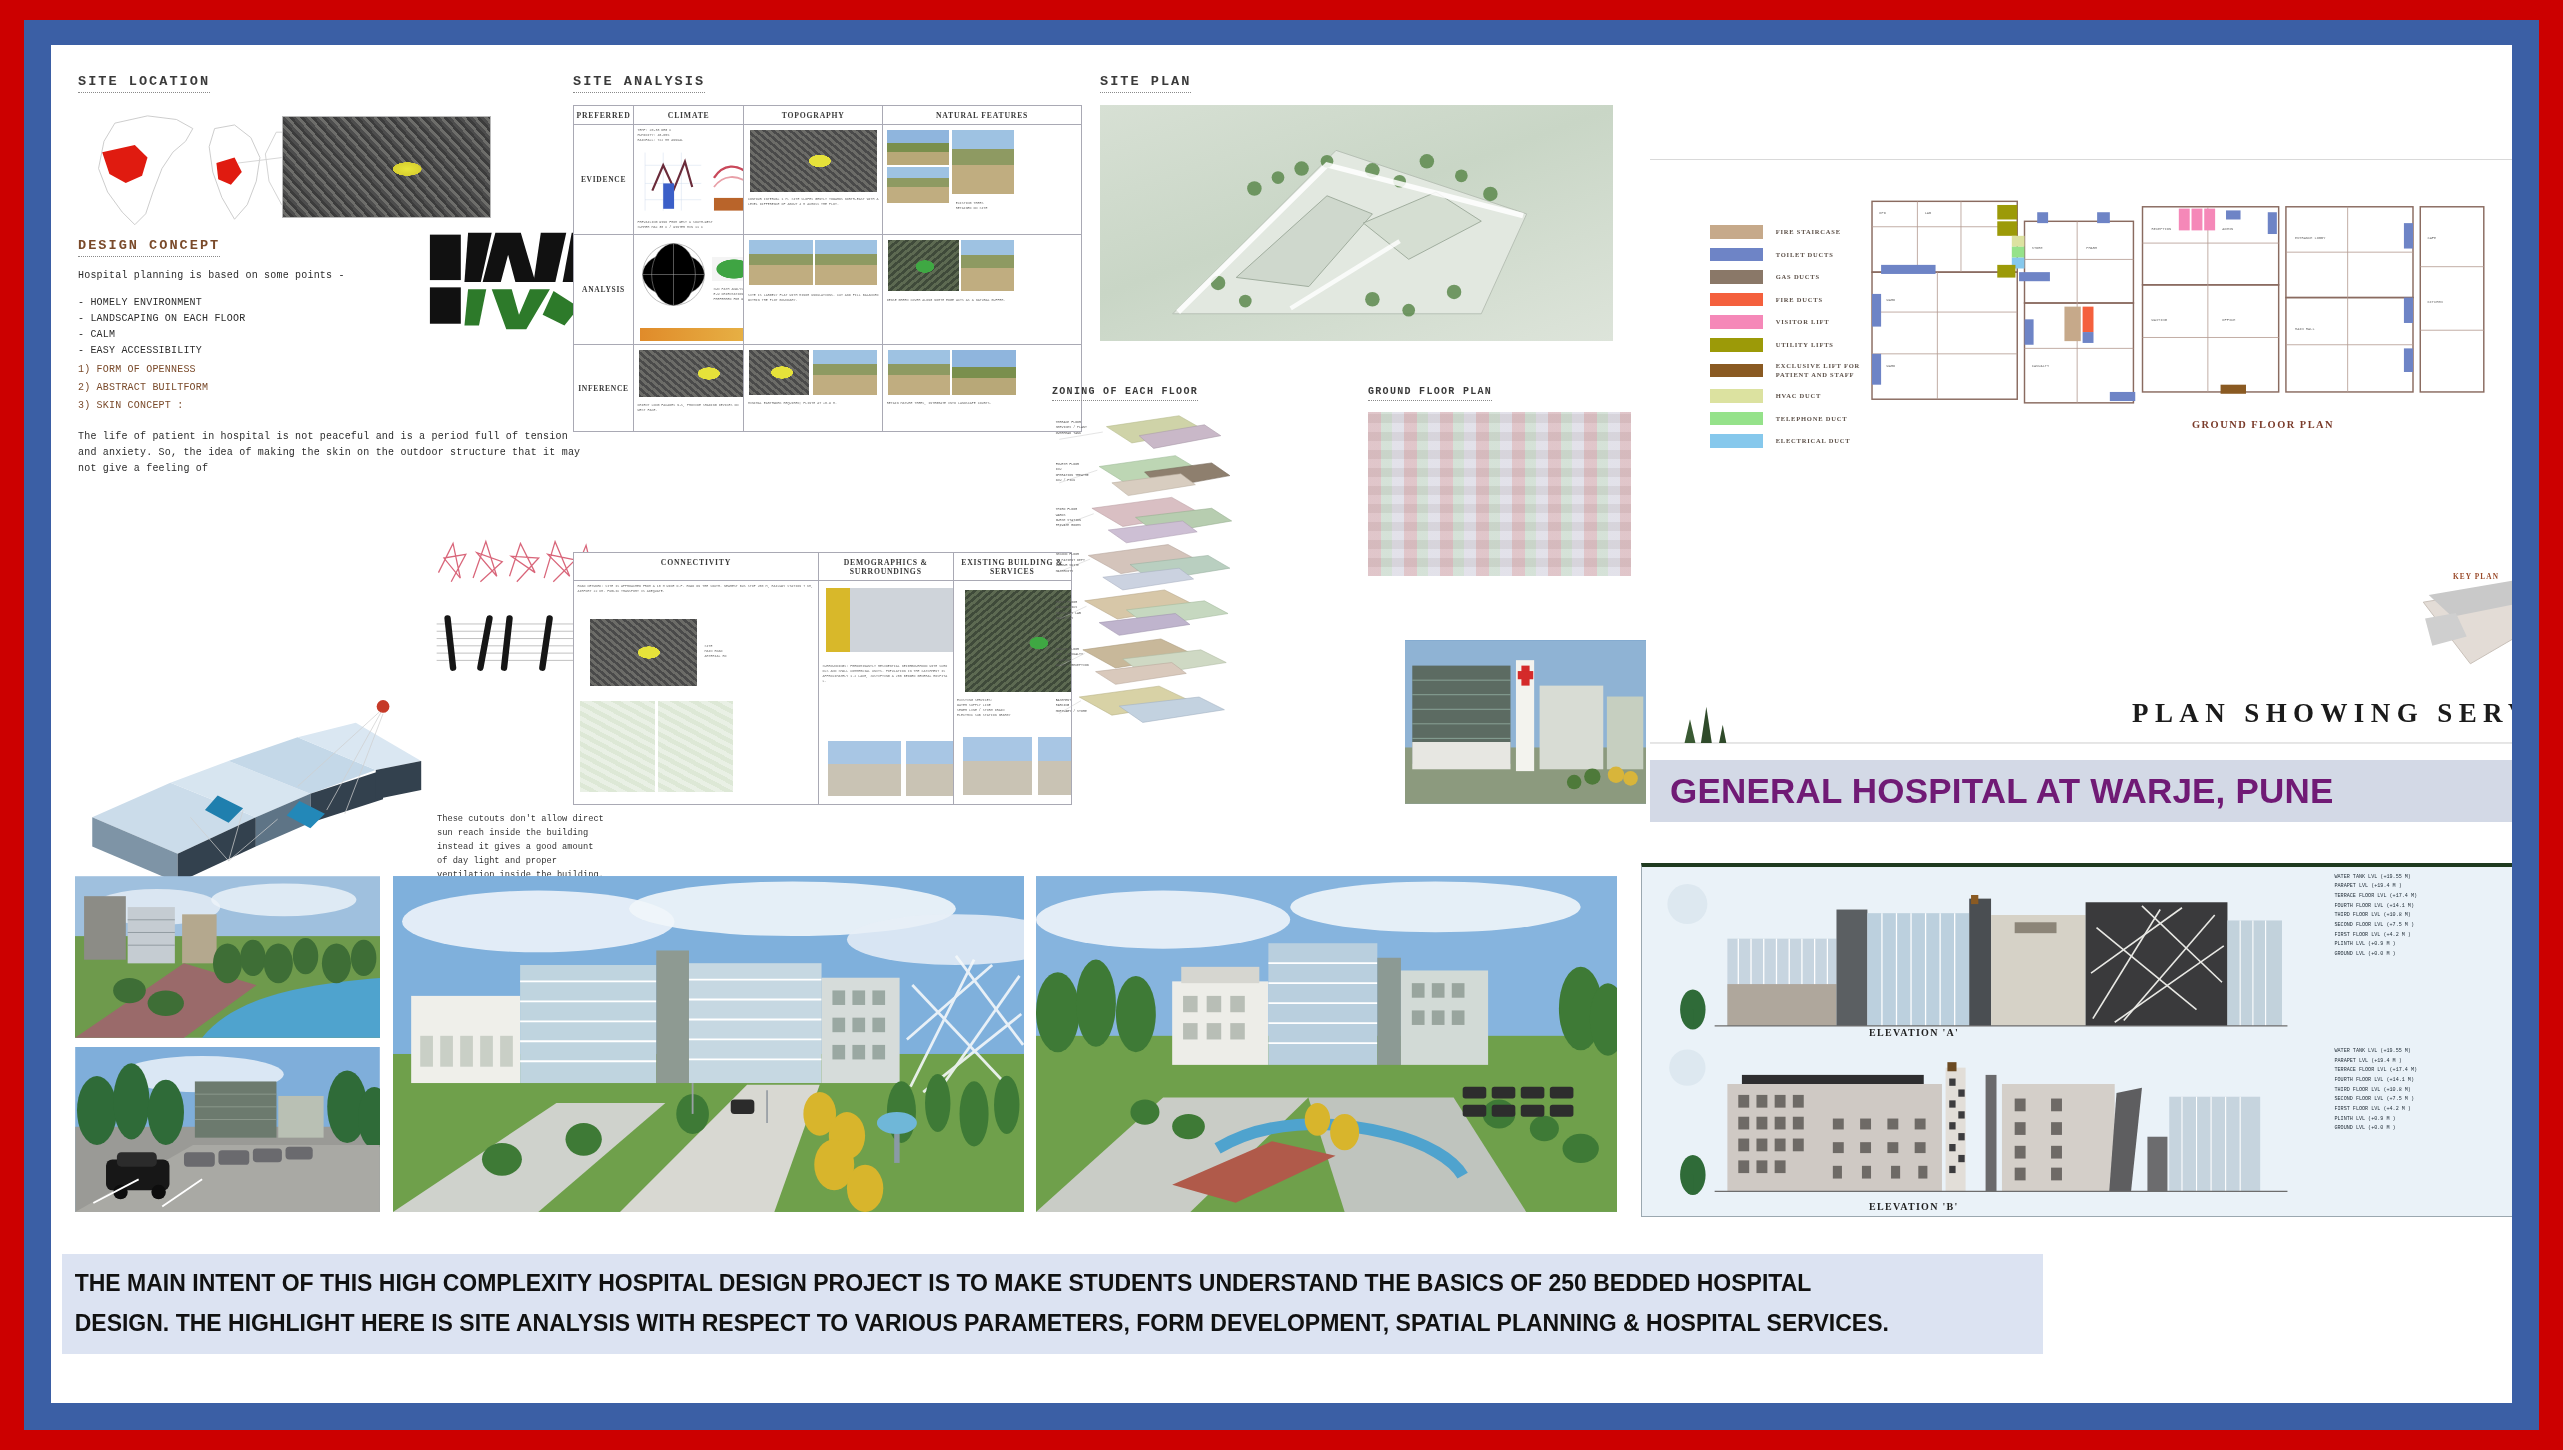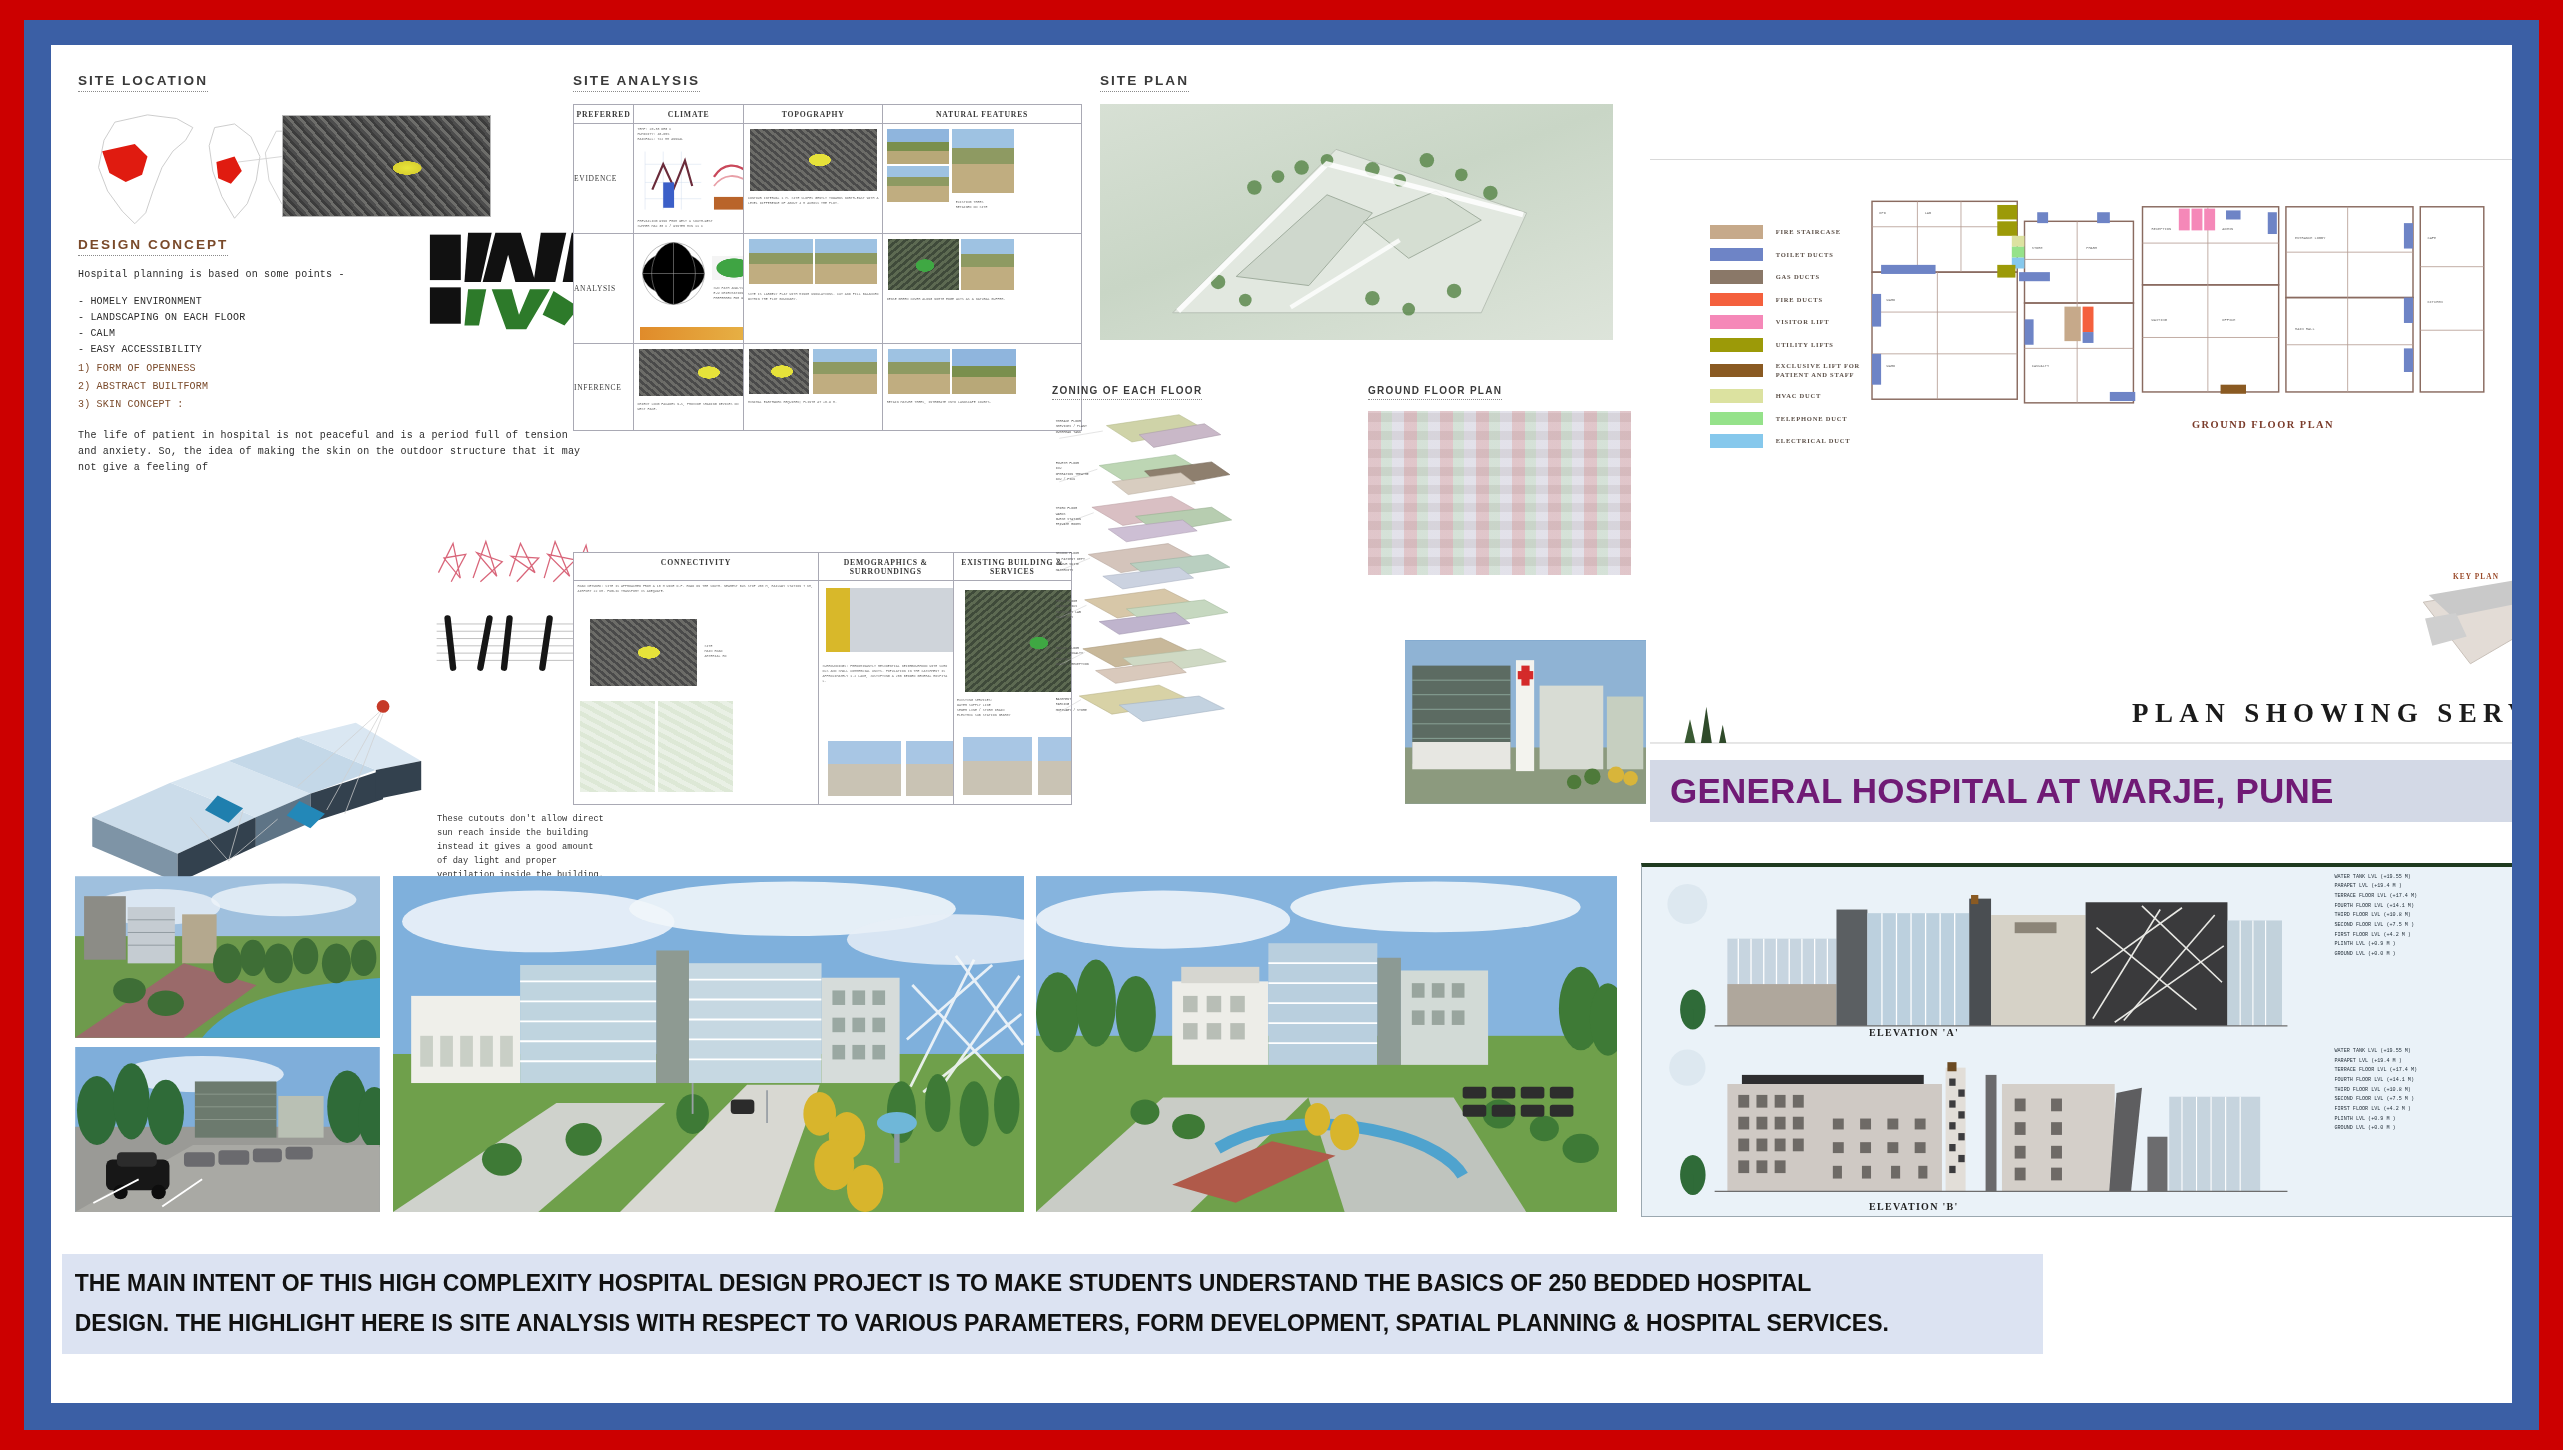--- a/index.html
+++ b/index.html
@@ -18,21 +18,21 @@
     left: 23.6px; top: 20px; right: 23.6px; bottom: 20px;
     background: #3B5FA5;
   }
   .white-sheet {
     position: absolute;
     left: 51px; top: 45px; right: 51px; bottom: 47px;
     background: #FFFFFF;
     overflow: hidden;
   }
   .sec-title {
-    font-family: Liberation Sans, sans-serif;
+    font-family: Liberation Mono, monospace;
     font-weight: bold;
     font-size: 13.6px;
     letter-spacing: 2px;
     color: #3a3a3a;
     border-bottom: 1.8px dotted #8a8a8a;
     padding-bottom: 2.7px;
     display: inline-block;
   }
   .mono-body {
     font-family: "Liberation Mono", monospace;
@@ -82,22 +82,22 @@
   #col-site-analysis { position: absolute; left: 522px; top: 27px; width: 509px; }
   .tbl { width: 100%; border-collapse: collapse; margin-top: 12.7px; background: #fff; }
   .tbl th, .tbl td { border: 0.9px solid #a9a9b4; vertical-align: top; }
   .tbl th {
     font-family: "Liberation Serif", serif;
     font-size: 7.7px; font-weight: bold; letter-spacing: 0.8px;
     color: #3a3a3a; text-align: center; padding: 4.5px 1.8px; background:#fff;
   }
   .tbl td.rowlab {
     font-family: "Liberation Serif", serif;
-    font-size: 7.5px; font-weight: normal; letter-spacing: 0.7px;
-    color: #3a3a3a; text-align: left; vertical-align: middle; width: 60px;
+    font-size: 7.5px; font-weight: bold; letter-spacing: 0.7px;
+    color: #3a3a3a; text-align: center; vertical-align: middle; width: 60px;
   }
   .cellbox { height: 109px; position: relative; overflow: hidden; }
   .microtext {
     font-family: "Liberation Mono", monospace;
     font-size: 3.3px; line-height: 1.5; color: #6a6a6a;
     padding: 2.7px 3.6px; word-break: break-all;
   }
   .ph { position: absolute; background-size: cover; }
   .ph-veg { background:
       linear-gradient(#8fb5dd 0 38%, #7a8f4d 38% 62%, #b8a878 62% 100%); }

